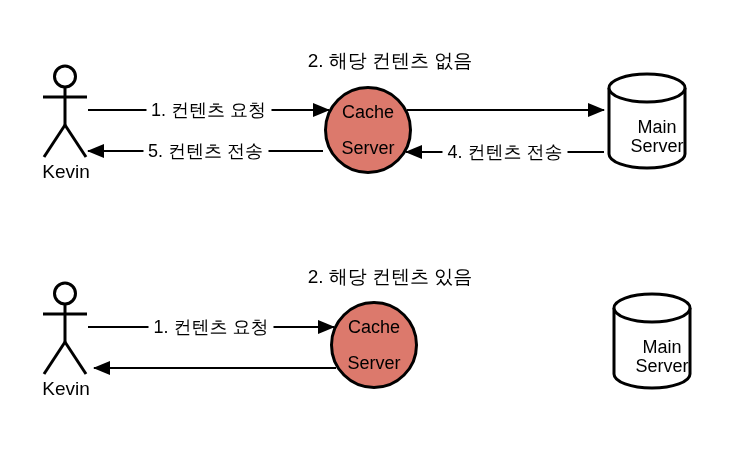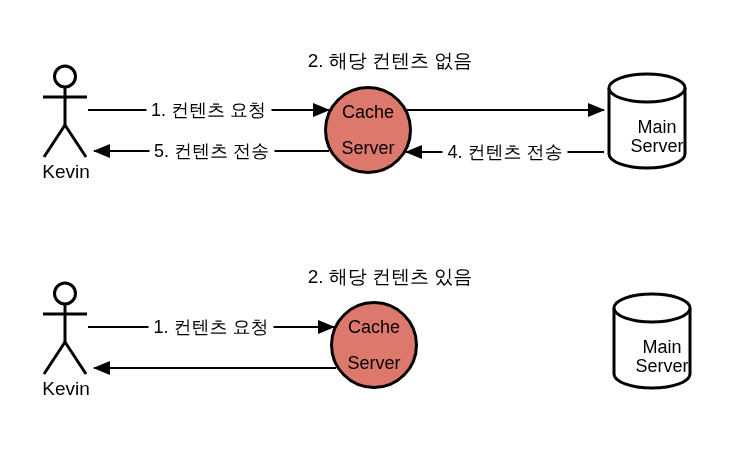--- a/index.html
+++ b/index.html
@@ -86,21 +86,21 @@
       <line x1="27" y1="61" x2="48" y2="93" stroke="#000" stroke-width="3"></line>
     </svg>
     <div class="actor-label" style="left:26px; top:161px; width:80px;">Kevin</div>
 
     <div class="arrow dir-right" style="left:88px; top:98px; width:241px;">
       <div class="line"></div>
       <div class="head"></div>
       <span class="arrow-label">1. 컨텐츠 요청</span>
     </div>
 
-    <div class="arrow dir-left" style="left:94px; top:139px; width:235px;">
+    <div class="arrow dir-left" style="left:88px; top:139px; width:235px;">
       <div class="line"></div>
       <div class="head"></div>
       <span class="arrow-label">5. 컨텐츠 전송</span>
     </div>
 
     <div class="node-cache" style="left:324px; top:86px;">
       <span>Cache</span>
       <span>Server</span>
     </div>
 

